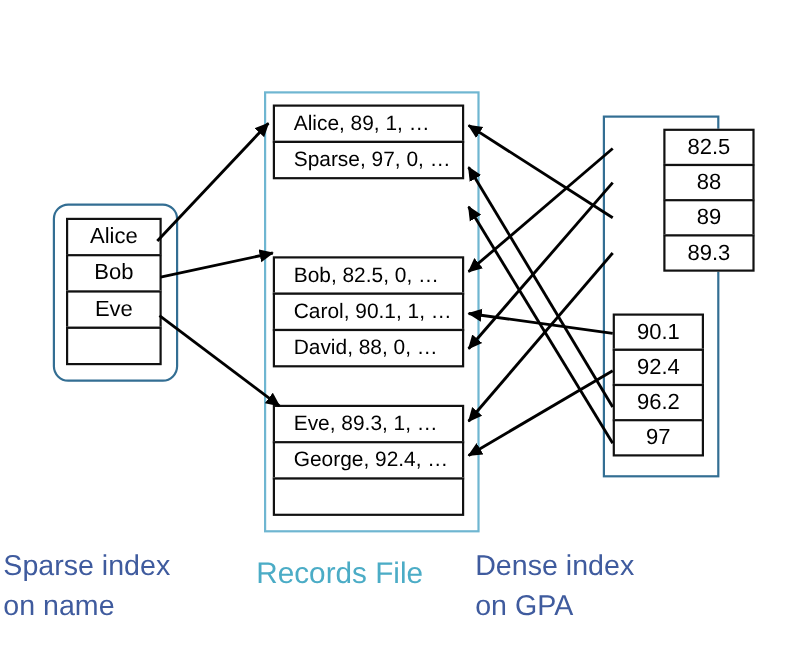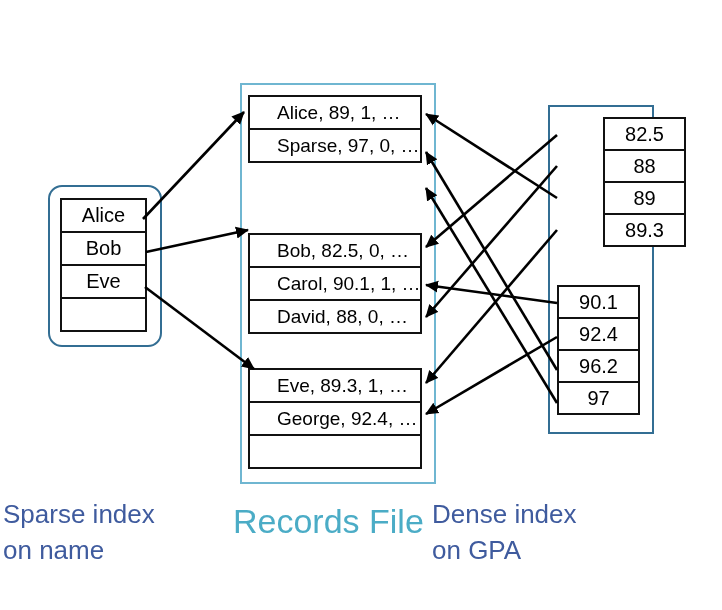--- a/index.html
+++ b/index.html
@@ -12,31 +12,31 @@
   }
   .outer.records{border-color:var(--records_border);}
   .cellcol{position:absolute;}
   .cell,.row{
     box-sizing:border-box;border:2px solid var(--cell_border);background:#ffffff;
     color:#000000;white-space:nowrap;overflow:hidden;
   }
   .cell{height:35px;line-height:31px;text-align:center;font-size:20px;}
   .cell + .cell{margin-top:-2px;}
   .block{position:absolute;left:6px;width:174px;}
-  .row{height:35px;line-height:31px;padding-left:27px;font-size:19px;}
+  .row{height:35px;line-height:31px;padding-left:17px;font-size:19px;}
   .row + .row{margin-top:-2px;}
   .dblock{position:absolute;left:7px;width:83px;}
   .dcell{height:34px;line-height:30px;text-align:center;font-size:20px;}
   .dcell + .dcell{margin-top:-2px;}
   .dcell,.dblock .dcell{box-sizing:border-box;border:2px solid var(--cell_border);background:#fff;}
   .label{
     position:absolute;text-align:left;font-size:26px;line-height:36px;
     color:var(--label_dark_blue);
   }
-  .label.records-label{color:var(--records_label_blue);font-size:34px;}
+  .label.records-label{color:var(--records_label_blue);font-size:27px;}
   #arrows-svg{position:absolute;left:0;top:0;z-index:5;pointer-events:none;}
 </style>
 </head>
 <body>
 
 <div class="canvas">
 
   <div class="outer sparse" style="left:48px;top:185px;width:110px;height:158px;border-radius:14px;">
     <div class="cellcol" style="left:10px;top:11px;width:87px;">
       <div class="cell">Alice</div>

